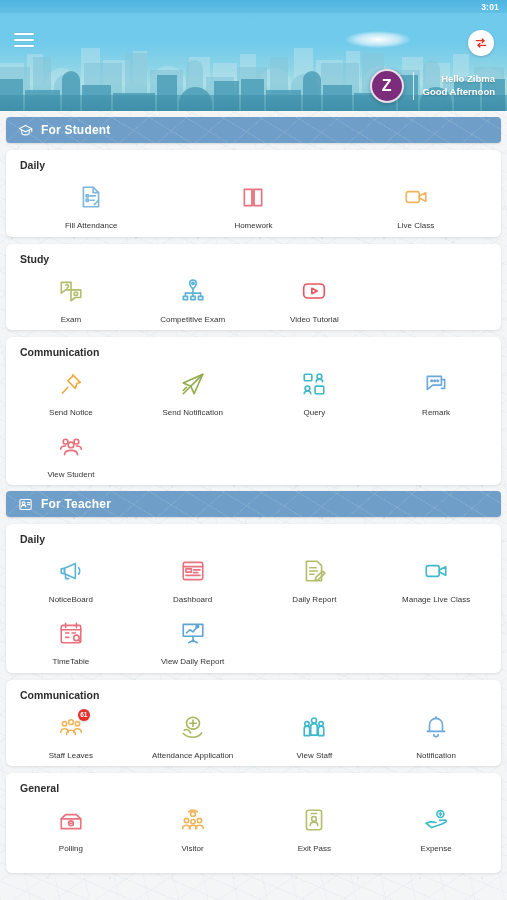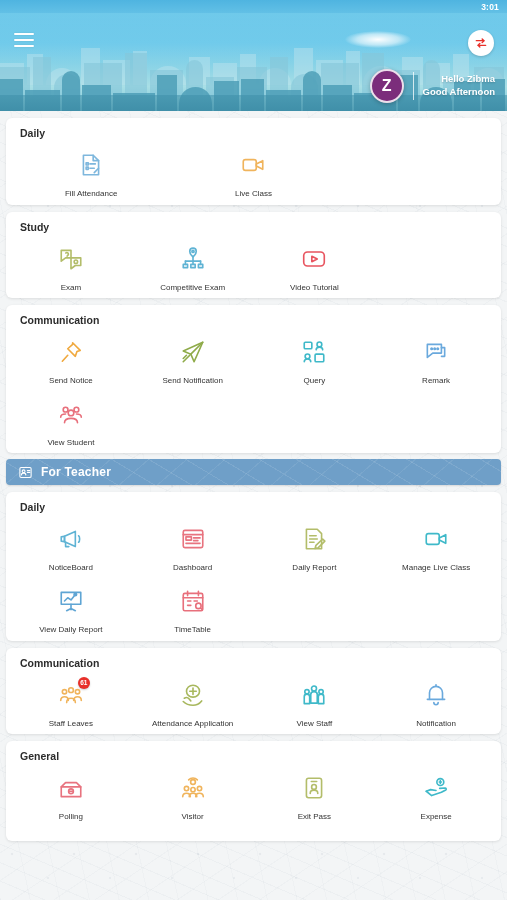--- a/index.html
+++ b/index.html
@@ -273,36 +273,56 @@
       <div class="avatar">Z</div>
       <div class="vline"></div>
       <div class="greet">
         <span>Hello Zibma</span>
         <span>Good Afternoon</span>
       </div>
     </div>
   </div>
 
   <div class="content" id="content">
+      <div class="band">
+        <span class="band-icon">
+          <svg width="15" height="15" viewBox="0 0 24 24" fill="none" stroke="#ffffff" stroke-width="1.7" stroke-linecap="round" stroke-linejoin="round">
+            <path d="M12 4L2 9l10 5 10-5z"></path>
+            <path d="M6 11.5V16c0 1.7 2.7 3 6 3s6-1.3 6-3v-4.5"></path>
+            <path d="M22 9v5"></path>
+          </svg>
+        </span>
+        <span class="band-label">For Student</span>
+      </div>
       <div class="card cols3">
         <div class="card-title">Daily</div>
         <div class="grid">
           <div class="tile">
             <div class="ico">
               <svg width="26" height="26" viewBox="0 0 24 24" fill="none" stroke="#7eb7dd" stroke-width="1.5" stroke-linecap="round" stroke-linejoin="round">
                 <path d="M5 3h9l5 5v13H5z"></path>
                 <path d="M14 3v5h5"></path>
                 <rect x="7.5" y="10" width="2" height="2"></rect>
                 <path d="M11 11h5"></path>
                 <rect x="7.5" y="14" width="2" height="2"></rect>
                 <path d="M11 15h4"></path>
                 <path d="M15 19l4-4"></path>
               </svg>
             </div>
             <div class="lbl">Fill Attendance</div>
+          </div>
+          <div class="tile">
+            <div class="ico">
+              <svg width="26" height="26" viewBox="0 0 24 24" fill="none" stroke="#e8737f" stroke-width="1.5" stroke-linecap="round" stroke-linejoin="round">
+                <path d="M4 5h7v15H4z"></path>
+                <path d="M13 5h7v15h-7z"></path>
+                <path d="M12 5v15"></path>
+              </svg>
+            </div>
+            <div class="lbl">Homework</div>
           </div>
           <div class="tile">
             <div class="ico">
               <svg width="26" height="26" viewBox="0 0 24 24" fill="none" stroke="#f0b45c" stroke-width="1.5" stroke-linecap="round" stroke-linejoin="round">
                 <rect x="3" y="7" width="12" height="10" rx="2"></rect>
                 <path d="M15 11l6-3v8l-6-3z"></path>
               </svg>
             </div>
             <div class="lbl">Live Class</div>
           </div>
@@ -461,41 +481,41 @@
             <div class="ico">
               <svg width="26" height="26" viewBox="0 0 24 24" fill="none" stroke="#3fb9c9" stroke-width="1.5" stroke-linecap="round" stroke-linejoin="round">
                 <rect x="3" y="7" width="12" height="10" rx="2"></rect>
                 <path d="M15 11l6-3v8l-6-3z"></path>
               </svg>
             </div>
             <div class="lbl">Manage Live Class</div>
           </div>
           <div class="tile">
             <div class="ico">
-              <svg width="26" height="26" viewBox="0 0 24 24" fill="none" stroke="#5fa5d4" stroke-width="1.5" stroke-linecap="round" stroke-linejoin="round">
-                <path d="M3 4h18v11H3z"></path>
-                <path d="M12 15v5M8 21l4-2 4 2"></path>
-                <path d="M6 12l3-3 3 2 4-5"></path>
-                <circle cx="16" cy="6" r="1.2"></circle>
-              </svg>
-            </div>
-            <div class="lbl">View Daily Report</div>
-          </div>
-          <div class="tile">
-            <div class="ico">
               <svg width="26" height="26" viewBox="0 0 24 24" fill="none" stroke="#e8707c" stroke-width="1.5" stroke-linecap="round" stroke-linejoin="round">
                 <rect x="3" y="5" width="18" height="16" rx="1.5"></rect>
                 <path d="M3 9h18"></path>
                 <path d="M7 3v4M17 3v4"></path>
                 <path d="M7 12h3M13 12h3M7 16h3"></path>
                 <circle cx="17" cy="16.5" r="2.5"></circle>
                 <path d="M19 18.5l1.5 1.5"></path>
               </svg>
             </div>
             <div class="lbl">TimeTable</div>
+          </div>
+          <div class="tile">
+            <div class="ico">
+              <svg width="26" height="26" viewBox="0 0 24 24" fill="none" stroke="#5fa5d4" stroke-width="1.5" stroke-linecap="round" stroke-linejoin="round">
+                <path d="M3 4h18v11H3z"></path>
+                <path d="M12 15v5M8 21l4-2 4 2"></path>
+                <path d="M6 12l3-3 3 2 4-5"></path>
+                <circle cx="16" cy="6" r="1.2"></circle>
+              </svg>
+            </div>
+            <div class="lbl">View Daily Report</div>
           </div>
         </div>
       </div>
       <div class="card">
         <div class="card-title">Communication</div>
         <div class="grid">
           <div class="tile">
             <div class="ico">
               <svg width="26" height="26" viewBox="0 0 24 24" fill="none" stroke="#f0b45c" stroke-width="1.5" stroke-linecap="round" stroke-linejoin="round">
                 <circle cx="6" cy="9" r="2"></circle>

